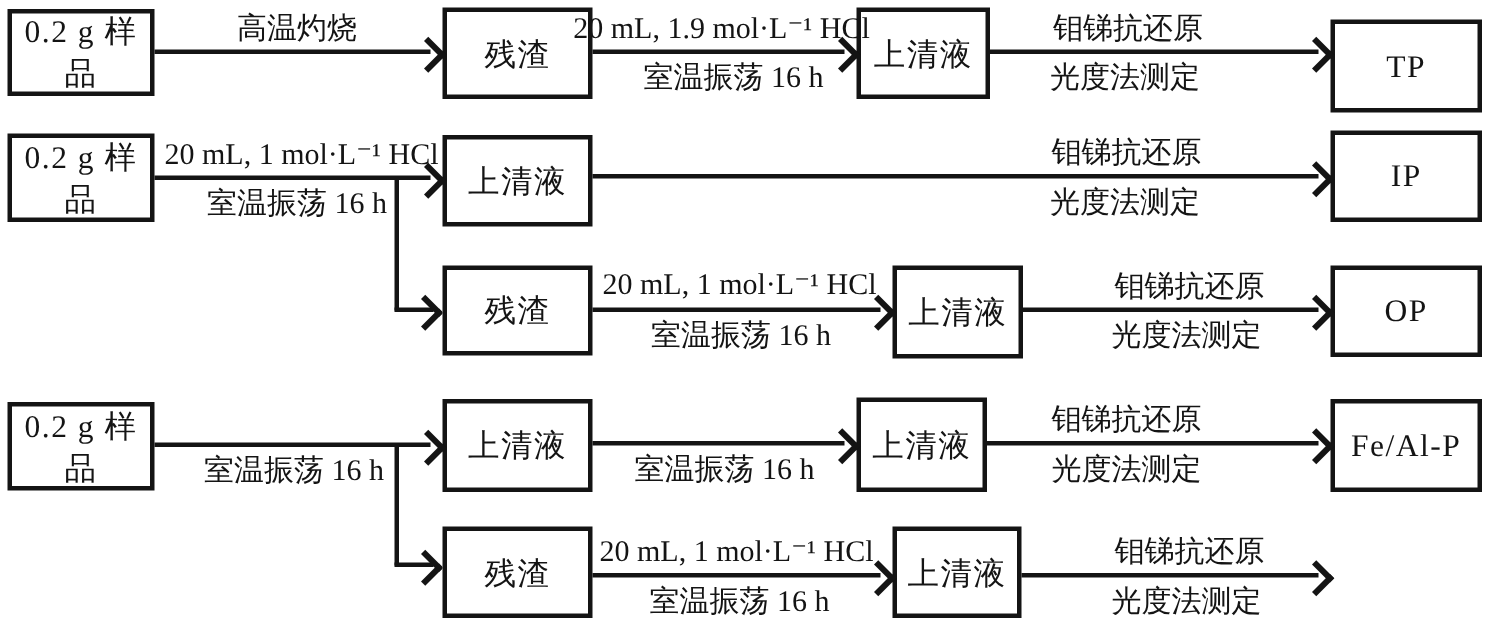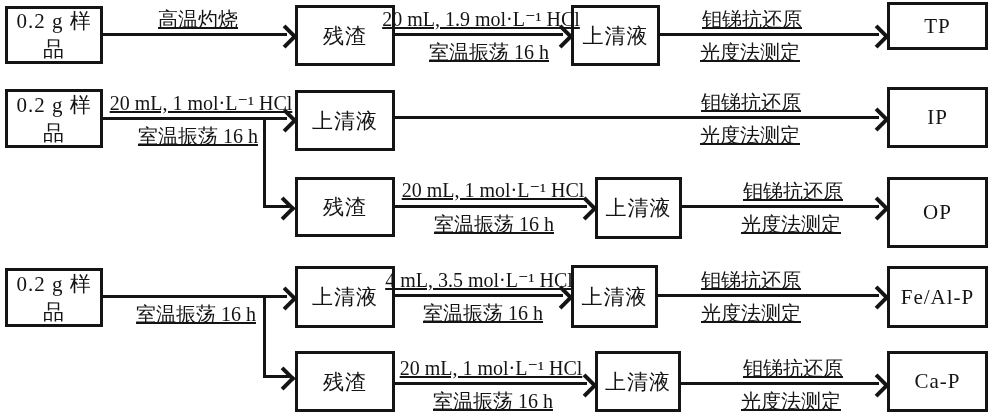--- a/index.html
+++ b/index.html
@@ -14,32 +14,32 @@
   }
   .hl{position:absolute;height:3px;background:#141414;}
   .vl{position:absolute;width:3px;background:#141414;}
   .ah{
     position:absolute;width:13px;height:13px;
     border-top:4px solid #141414;border-right:4px solid #141414;
     transform:rotate(45deg);
   }
   .lab{
     position:absolute;white-space:nowrap;transform:translateX(-50%);
-    font-size:20px;line-height:21px;text-align:center;text-decoration:underline;
+    font-size:20px;line-height:21px;text-align:center;
   }
 </style>
 </head>
 <body>
 
 <div class="stage">
 
   <div class="box" style="left:5px;top:6px;width:98px;height:58px">0.2 g 样品</div>
   <div class="box" style="left:295px;top:5px;width:100px;height:61px">残渣</div>
   <div class="box" style="left:571px;top:5px;width:89px;height:61px">上清液</div>
-  <div class="box" style="left:887px;top:2px;width:101px;height:48px">TP</div>
+  <div class="box" style="left:887px;top:13px;width:101px;height:62px">TP</div>
 
   <div class="hl" style="left:103px;top:33px;width:184px"></div>
   <div class="ah" style="left:277px;top:28px"></div>
   <div class="lab" style="left:198px;top:9px">高温灼烧</div>
 
   <div class="hl" style="left:395px;top:33px;width:168px"></div>
   <div class="ah" style="left:553px;top:28px"></div>
   <div class="lab" style="left:481px;top:9px">20 mL, 1.9 mol·L⁻¹ HCl</div>
   <div class="lab" style="left:489px;top:42px">室温振荡 16 h</div>
 
@@ -61,21 +61,21 @@
   <div class="ah" style="left:869px;top:111px"></div>
   <div class="lab" style="left:751px;top:92px">钼锑抗还原</div>
   <div class="lab" style="left:750px;top:125px">光度法测定</div>
 
   <div class="vl" style="left:263px;top:119px;height:88px"></div>
   <div class="hl" style="left:263px;top:205px;width:26px"></div>
   <div class="ah" style="left:275px;top:200px"></div>
 
   <div class="box" style="left:295px;top:177px;width:100px;height:60px">残渣</div>
   <div class="box" style="left:595px;top:177px;width:87px;height:62px">上清液</div>
-  <div class="box" style="left:887px;top:177px;width:101px;height:71px">OP</div>
+  <div class="box" style="left:887px;top:177px;width:101px;height:61px">OP</div>
 
   <div class="hl" style="left:395px;top:205px;width:192px"></div>
   <div class="ah" style="left:577px;top:200px"></div>
   <div class="lab" style="left:493px;top:180px">20 mL, 1 mol·L⁻¹ HCl</div>
   <div class="lab" style="left:494px;top:214px">室温振荡 16 h</div>
 
   <div class="hl" style="left:682px;top:205px;width:197px"></div>
   <div class="ah" style="left:869px;top:200px"></div>
   <div class="lab" style="left:793px;top:181px">钼锑抗还原</div>
   <div class="lab" style="left:791px;top:214px">光度法测定</div>
@@ -84,35 +84,33 @@
   <div class="box" style="left:295px;top:266px;width:100px;height:62px">上清液</div>
   <div class="box" style="left:571px;top:265px;width:87px;height:63px">上清液</div>
   <div class="box" style="left:887px;top:266px;width:101px;height:62px">Fe/Al-P</div>
 
   <div class="hl" style="left:103px;top:295px;width:184px"></div>
   <div class="ah" style="left:277px;top:290px"></div>
   <div class="lab" style="left:196px;top:304px">室温振荡 16 h</div>
 
   <div class="hl" style="left:395px;top:294px;width:168px"></div>
   <div class="ah" style="left:553px;top:289px"></div>
-  <div class="lab" style="left:479px;top:270px">4 mL, 3.5 mol·L⁻¹ HCl</div>
   <div class="lab" style="left:483px;top:303px">室温振荡 16 h</div>
 
   <div class="hl" style="left:658px;top:294px;width:221px"></div>
   <div class="ah" style="left:869px;top:289px"></div>
   <div class="lab" style="left:751px;top:270px">钼锑抗还原</div>
   <div class="lab" style="left:751px;top:303px">光度法测定</div>
 
   <div class="vl" style="left:263px;top:297px;height:80px"></div>
   <div class="hl" style="left:263px;top:375px;width:26px"></div>
   <div class="ah" style="left:275px;top:370px"></div>
 
   <div class="box" style="left:295px;top:351px;width:100px;height:61px">残渣</div>
   <div class="box" style="left:595px;top:351px;width:86px;height:61px">上清液</div>
-  <div class="box" style="left:887px;top:351px;width:101px;height:61px">Ca-P</div>
 
   <div class="hl" style="left:395px;top:382px;width:192px"></div>
   <div class="ah" style="left:577px;top:377px"></div>
   <div class="lab" style="left:491px;top:358px">20 mL, 1 mol·L⁻¹ HCl</div>
   <div class="lab" style="left:493px;top:391px">室温振荡 16 h</div>
 
   <div class="hl" style="left:681px;top:382px;width:198px"></div>
   <div class="ah" style="left:869px;top:377px"></div>
   <div class="lab" style="left:793px;top:358px">钼锑抗还原</div>
   <div class="lab" style="left:791px;top:391px">光度法测定</div>

